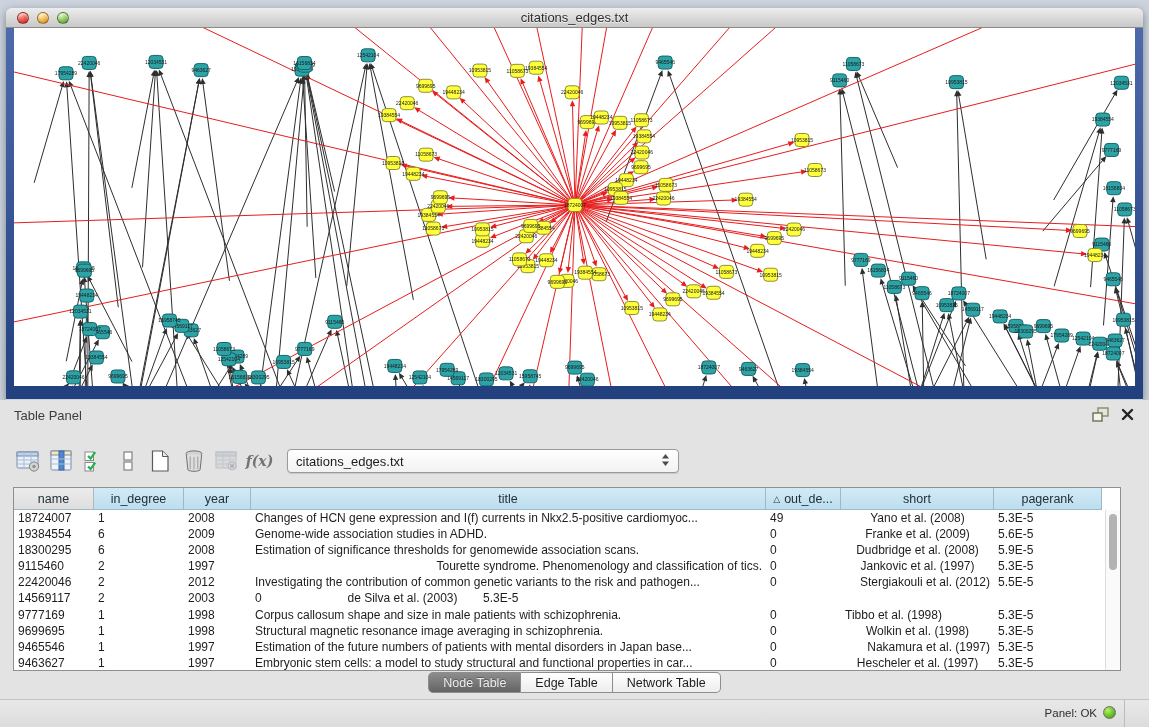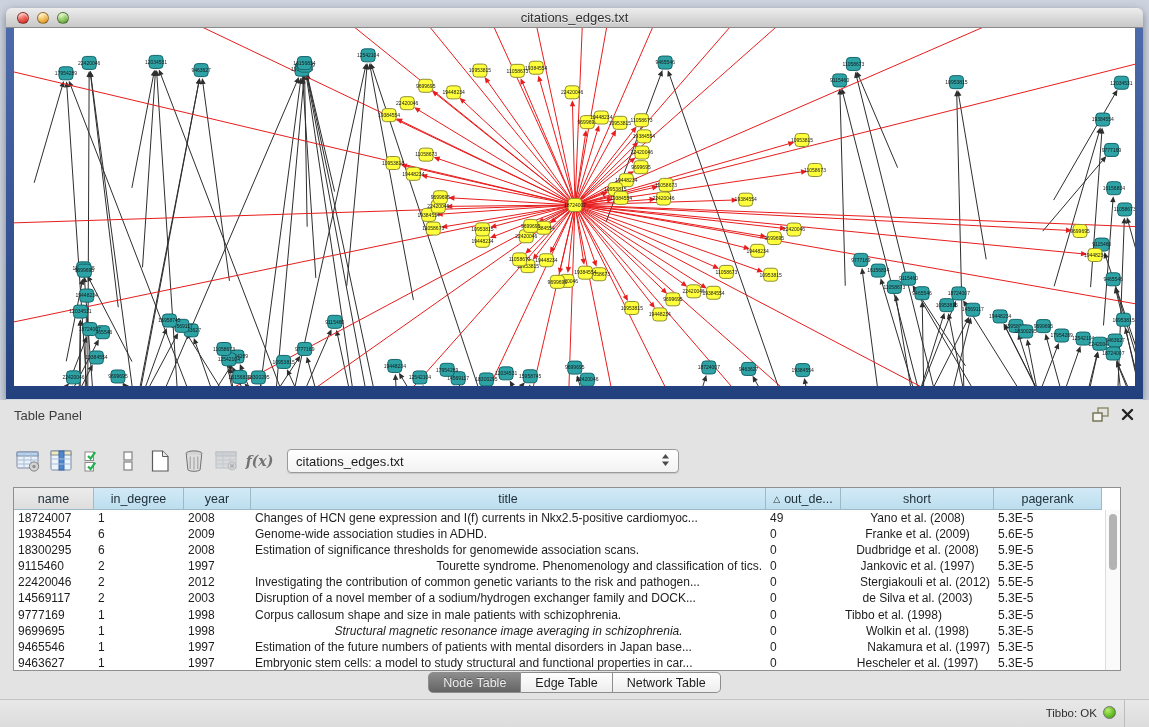--- a/index.html
+++ b/index.html
@@ -862,39 +862,38 @@
           <div class="bcell" style="width: 67px; text-align: left;">2012</div>
           <div class="bcell" style="width: 515px; text-align: left;">Investigating the contribution of common genetic variants to the risk and pathogen...</div>
           <div class="bcell" style="width: 75px; text-align: left;">0</div>
           <div class="bcell" style="width: 153px; text-align: right;">Stergiakouli et al. (2012)</div>
           <div class="bcell" style="width: 108px; text-align: left;">5.5E-5</div>
         </div>
         <div class="brow">
           <div class="bcell" style="width: 80px; text-align: left;">14569117</div>
           <div class="bcell" style="width: 90px; text-align: left;">2</div>
           <div class="bcell" style="width: 67px; text-align: left;">2003</div>
-          <div class="bcell" style="width: 515px; text-align: left;">Disruption of a novel member of a sodium/hydrogen exchanger family and DOCK...</div>
           <div class="bcell" style="width: 75px; text-align: left;">0</div>
           <div class="bcell" style="width: 153px; text-align: center;">de Silva et al. (2003)</div>
           <div class="bcell" style="width: 108px; text-align: left;">5.3E-5</div>
         </div>
         <div class="brow">
           <div class="bcell" style="width: 80px; text-align: left;">9777169</div>
           <div class="bcell" style="width: 90px; text-align: left;">1</div>
           <div class="bcell" style="width: 67px; text-align: left;">1998</div>
           <div class="bcell" style="width: 515px; text-align: left;">Corpus callosum shape and size in male patients with schizophrenia.</div>
           <div class="bcell" style="width: 75px; text-align: left;">0</div>
           <div class="bcell" style="width: 153px; ">Tibbo et al. (1998)</div>
           <div class="bcell" style="width: 108px; text-align: left;">5.3E-5</div>
         </div>
         <div class="brow">
           <div class="bcell" style="width: 80px; text-align: left;">9699695</div>
           <div class="bcell" style="width: 90px; text-align: left;">1</div>
           <div class="bcell" style="width: 67px; text-align: left;">1998</div>
-          <div class="bcell" style="width: 515px; text-align: center; font-style: italic;">Structural magnetic resonance image averaging in schizophrenia.</div>
+          <div class="bcell" style="width: 515px; text-align: left;">Structural magnetic resonance image averaging in schizophrenia.</div>
           <div class="bcell" style="width: 75px; text-align: left;">0</div>
           <div class="bcell" style="width: 153px; text-align: center;">Wolkin et al. (1998)</div>
           <div class="bcell" style="width: 108px; text-align: left;">5.3E-5</div>
         </div>
         <div class="brow">
           <div class="bcell" style="width: 80px; text-align: left;">9465546</div>
           <div class="bcell" style="width: 90px; text-align: left;">1</div>
           <div class="bcell" style="width: 67px; text-align: left;">1997</div>
           <div class="bcell" style="width: 515px; text-align: left;">Estimation of the future numbers of patients with mental disorders in Japan base...</div>
           <div class="bcell" style="width: 75px; text-align: left;">0</div>
@@ -916,17 +915,17 @@
     </div>
   </div>
 
   <div class="tabs" id="tabs">
       <div class="seg active">Node Table</div>
       <div class="seg">Edge Table</div>
       <div class="seg">Network Table</div>
     </div>
 
   <div class="statusbar">
-    <span class="mem">Tibbo: OK</span>
+    <span class="mem">Panel: OK</span>
     <span class="memdot"></span>
     <span class="statdiv"></span>
   </div>
 </div>
 
 </body></html>

